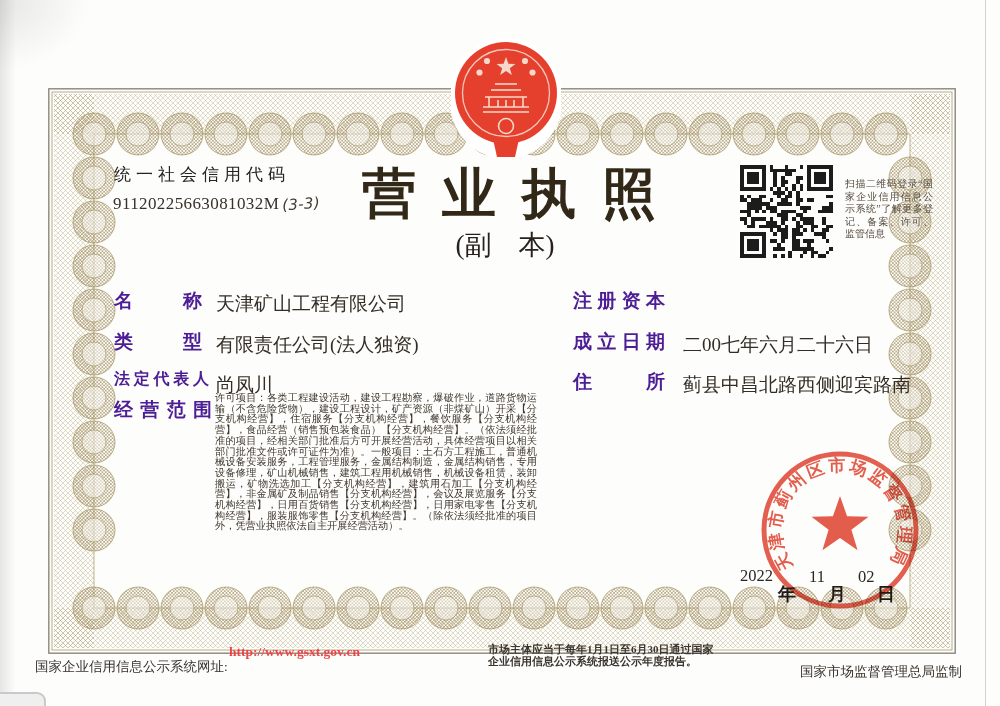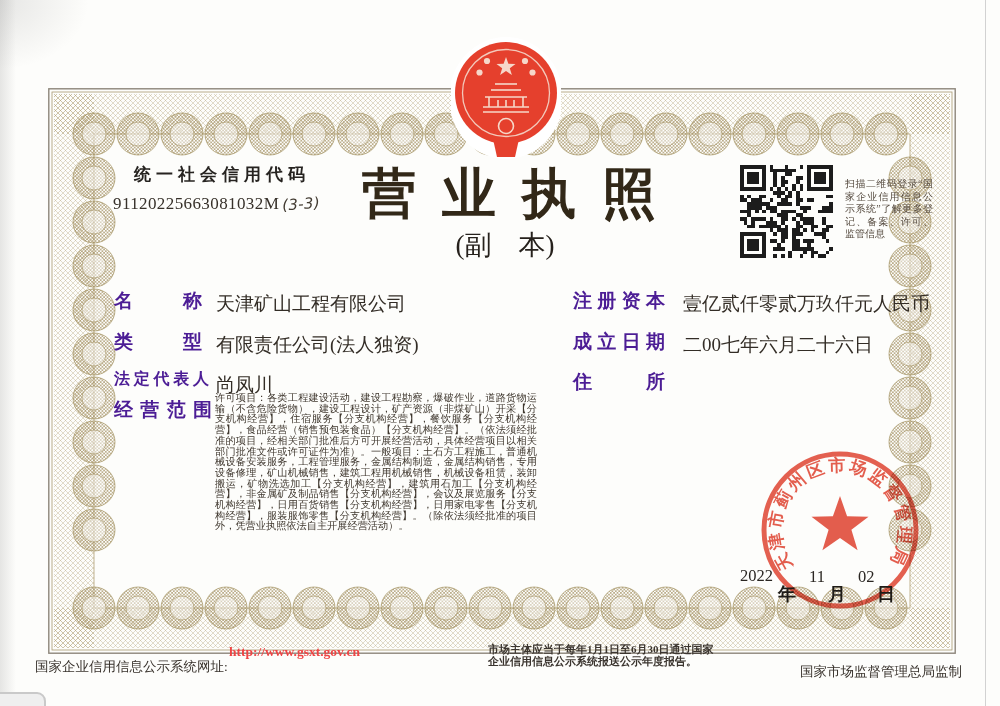--- a/index.html
+++ b/index.html
@@ -7,22 +7,22 @@
         font-family:"Liberation Serif", serif;color:#2b2620;}
   .abs{position:absolute;}
   
   #edge-left{left:0;top:0;width:16px;height:706px;
     background:linear-gradient(90deg, rgba(120,120,120,.18), rgba(120,120,120,0));}
   #edge-right-line{left:985px;top:0;width:1px;height:706px;background:#d2d2d2;}
   #corner-shadow{left:0;top:0;width:90px;height:70px;
     background:radial-gradient(ellipse at 0% 0%, rgba(90,90,90,.14), rgba(90,90,90,0) 70%);}
   #scan-blob{left:-22px;top:692px;width:64px;height:30px;border:2px solid #c9c9c9;border-radius:9px;background:#efefef;}
   
-  #credit-label{left:114px;top:163px;font-family:"Liberation Sans",sans-serif;font-weight:bold;
-    font-size:17px;letter-spacing:5px;color:#262320;margin-left:20px;}
+  #credit-label{left:114px;top:163px;font-family:"Liberation Sans",sans-serif;font-weight:normal;
+    font-size:17px;letter-spacing:5px;color:#262320;}
   #credit-value{left:113px;top:194px;font-size:17px;color:#37312a;letter-spacing:.4px;}
   #credit-annot{display:inline-block;font-family:"DejaVu Sans",sans-serif;font-style:italic;
     font-size:15px;transform:rotate(-4deg);color:#433c32;margin-left:3px;}
   #doc-title{left:340px;top:158px;width:330px;padding-left:22px;
     font-family:"Liberation Sans",sans-serif;font-weight:900;font-size:54px;letter-spacing:26px;
     color:#322818;}
   #doc-subtitle{left:355px;top:227px;width:300px;text-align:center;font-size:27px;color:#26211c;}
   
   #qr-box{left:740px;top:165px;width:93px;height:93px;}
   #qr-caption{left:845px;top:178px;width:88px;font-size:10px;line-height:12.5px;color:#554a3f;
@@ -537,26 +537,26 @@
   <div class="abs flabel" style="left:114px;top:329px;width:88px;">类型</div>
   <div class="abs fvalue" style="left:216px;top:332px;">有限责任公司(法人独资)</div>
 
   <div class="abs flabel" style="left:114px;top:369px;width:95px;font-size:16px;font-family:Liberation Serif, serif;">法定代表人</div>
   <div class="abs fvalue" style="left:216px;top:372px;">尚凤川</div>
 
   <div class="abs flabel" style="left:114px;top:397px;width:98px;">经营范围</div>
   <div class="abs" id="scope-value">许可项目：各类工程建设活动，建设工程勘察，爆破作业，道路货物运输（不含危险货物），建设工程设计，矿产资源（非煤矿山）开采【分支机构经营】，住宿服务【分支机构经营】，餐饮服务【分支机构经营】，食品经营（销售预包装食品）【分支机构经营】。（依法须经批准的项目，经相关部门批准后方可开展经营活动，具体经营项目以相关部门批准文件或许可证件为准）。一般项目：土石方工程施工，普通机械设备安装服务，工程管理服务，金属结构制造，金属结构销售，专用设备修理，矿山机械销售，建筑工程用机械销售，机械设备租赁，装卸搬运，矿物洗选加工【分支机构经营】，建筑用石加工【分支机构经营】，非金属矿及制品销售【分支机构经营】，会议及展览服务【分支机构经营】，日用百货销售【分支机构经营】，日用家电零售【分支机构经营】，服装服饰零售【分支机构经营】。（除依法须经批准的项目外，凭营业执照依法自主开展经营活动）。</div>
 
   <div class="abs flabel" style="left:573px;top:288px;width:92px;">注册资本</div>
-  <div class="abs fvalue" style="left:683px;top:291px;">壹亿贰仟零贰万玖仟元人民币</div>
 
   <div class="abs flabel" style="left:573px;top:329px;width:92px;">成立日期</div>
   <div class="abs fvalue" style="left:683px;top:332px;">二00七年六月二十六日</div>
 
   <div class="abs flabel" style="left:573px;top:369px;width:92px;">住所</div>
+  <div class="abs fvalue" style="left:683px;top:372px;">蓟县中昌北路西侧迎宾路南</div>
 
 
   <svg class="abs" id="seal" width="176" height="176" viewBox="0 0 176 176">
     <circle cx="88" cy="86" r="76" fill="none" stroke="#e0402e" stroke-width="5" stroke-opacity="0.9"></circle>
     <polygon fill="#e0402e" fill-opacity="0.92" points="88,52 95.1,72.3 116.5,72.7 99.4,85.7 105.6,106.3 88,94 70.4,106.3 76.6,85.7 59.5,72.7 80.9,72.3"></polygon>
     <path id="sealArc" d="M 41.5 122.3 A 59 59 0 1 1 134.5 122.3" fill="none"></path>
     <text font-size="17" fill="#e0402e" fill-opacity="0.92" letter-spacing="3">
       <textPath href="#sealArc">天津市蓟州区市场监督管理局</textPath>
     </text>
   </svg>

